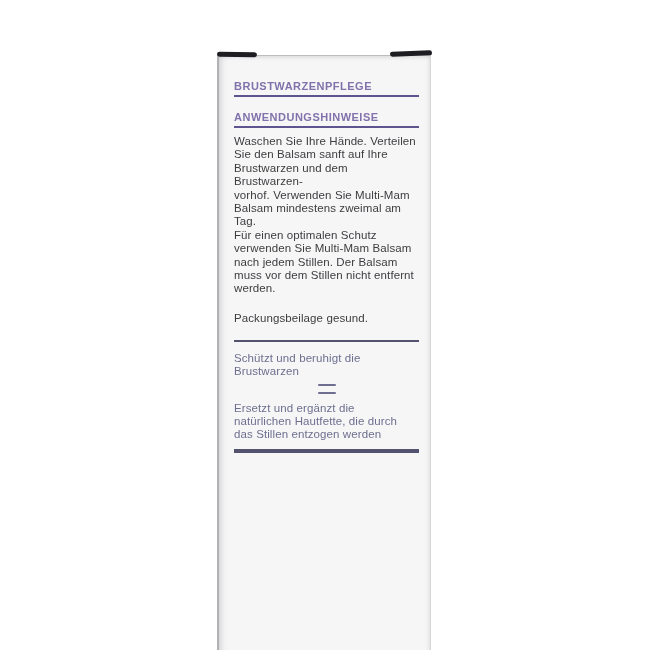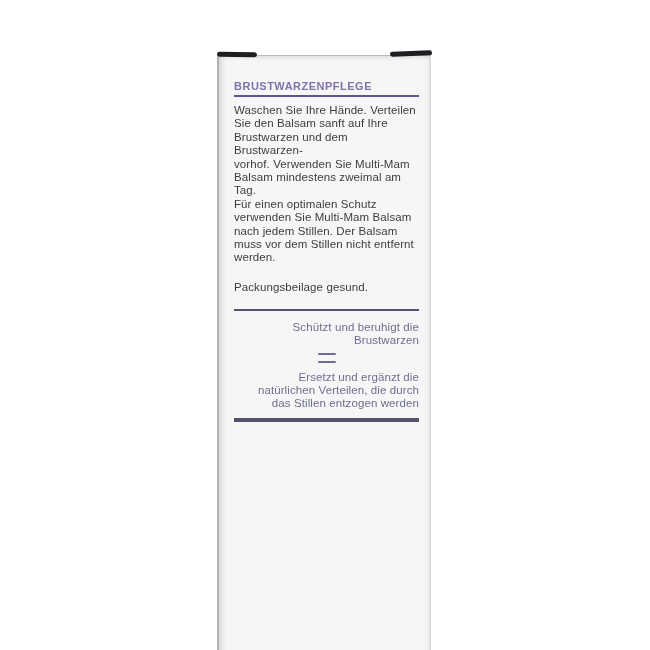--- a/index.html
+++ b/index.html
@@ -84,21 +84,21 @@
   }
   .rule {
     margin-top: 15px;
     border-top: 2px solid #535370;
   }
   .benefit {
     font-size: 11.5px;
     line-height: 13px;
     letter-spacing: 0.1px;
     color: #6e6f8f;
-    text-align: right;
+    text-align: left;
     white-space: pre-line;
   }
   .benefit.b1 { margin-top: 10px; }
   .benefit.b2 { margin-top: 7px; }
   .benefit.b3 { margin-top: 8px; }
   .dash-sep {
     width: 18px; height: 2px;
     background: #6e6f8f;
     margin: 6px auto 0 auto;
     border-radius: 1px;
@@ -118,40 +118,41 @@
 
     <div class="flap-mark left"></div>
     <div class="flap-mark right"></div>
     <div class="corner-tick left"></div>
     <div class="corner-tick right"></div>
 
     <div class="content">
 
       <div class="section-heading">BRUSTWARZENPFLEGE</div>
 
+      <div class="section-heading second">ANWENDUNGSHINWEISE</div>
       <div class="body-text">Waschen Sie Ihre Hände. Verteilen
 Sie den Balsam sanft auf Ihre
 Brustwarzen und dem Brustwarzen-
 vorhof. Verwenden Sie Multi-Mam
 Balsam mindestens zweimal am Tag.
 Für einen optimalen Schutz
 verwenden Sie Multi-Mam Balsam
 nach jedem Stillen. Der Balsam
 muss vor dem Stillen nicht entfernt
 werden.</div>
 
       <div class="note-text">Packungsbeilage gesund.</div>
 
       <div class="rule"></div>
 
       <div class="benefit b1">Schützt und beruhigt die
 Brustwarzen</div>
       <div class="dash-sep"></div>
       <div class="dash-sep"></div>
       <div class="benefit b3">Ersetzt und ergänzt die
-natürlichen Verteilen, die durch
+natürlichen Hautfette, die durch
 das Stillen entzogen werden</div>
 
       <div class="double-rule"></div>
 
     </div>
   </div>
 </div>
 
 </body></html>

